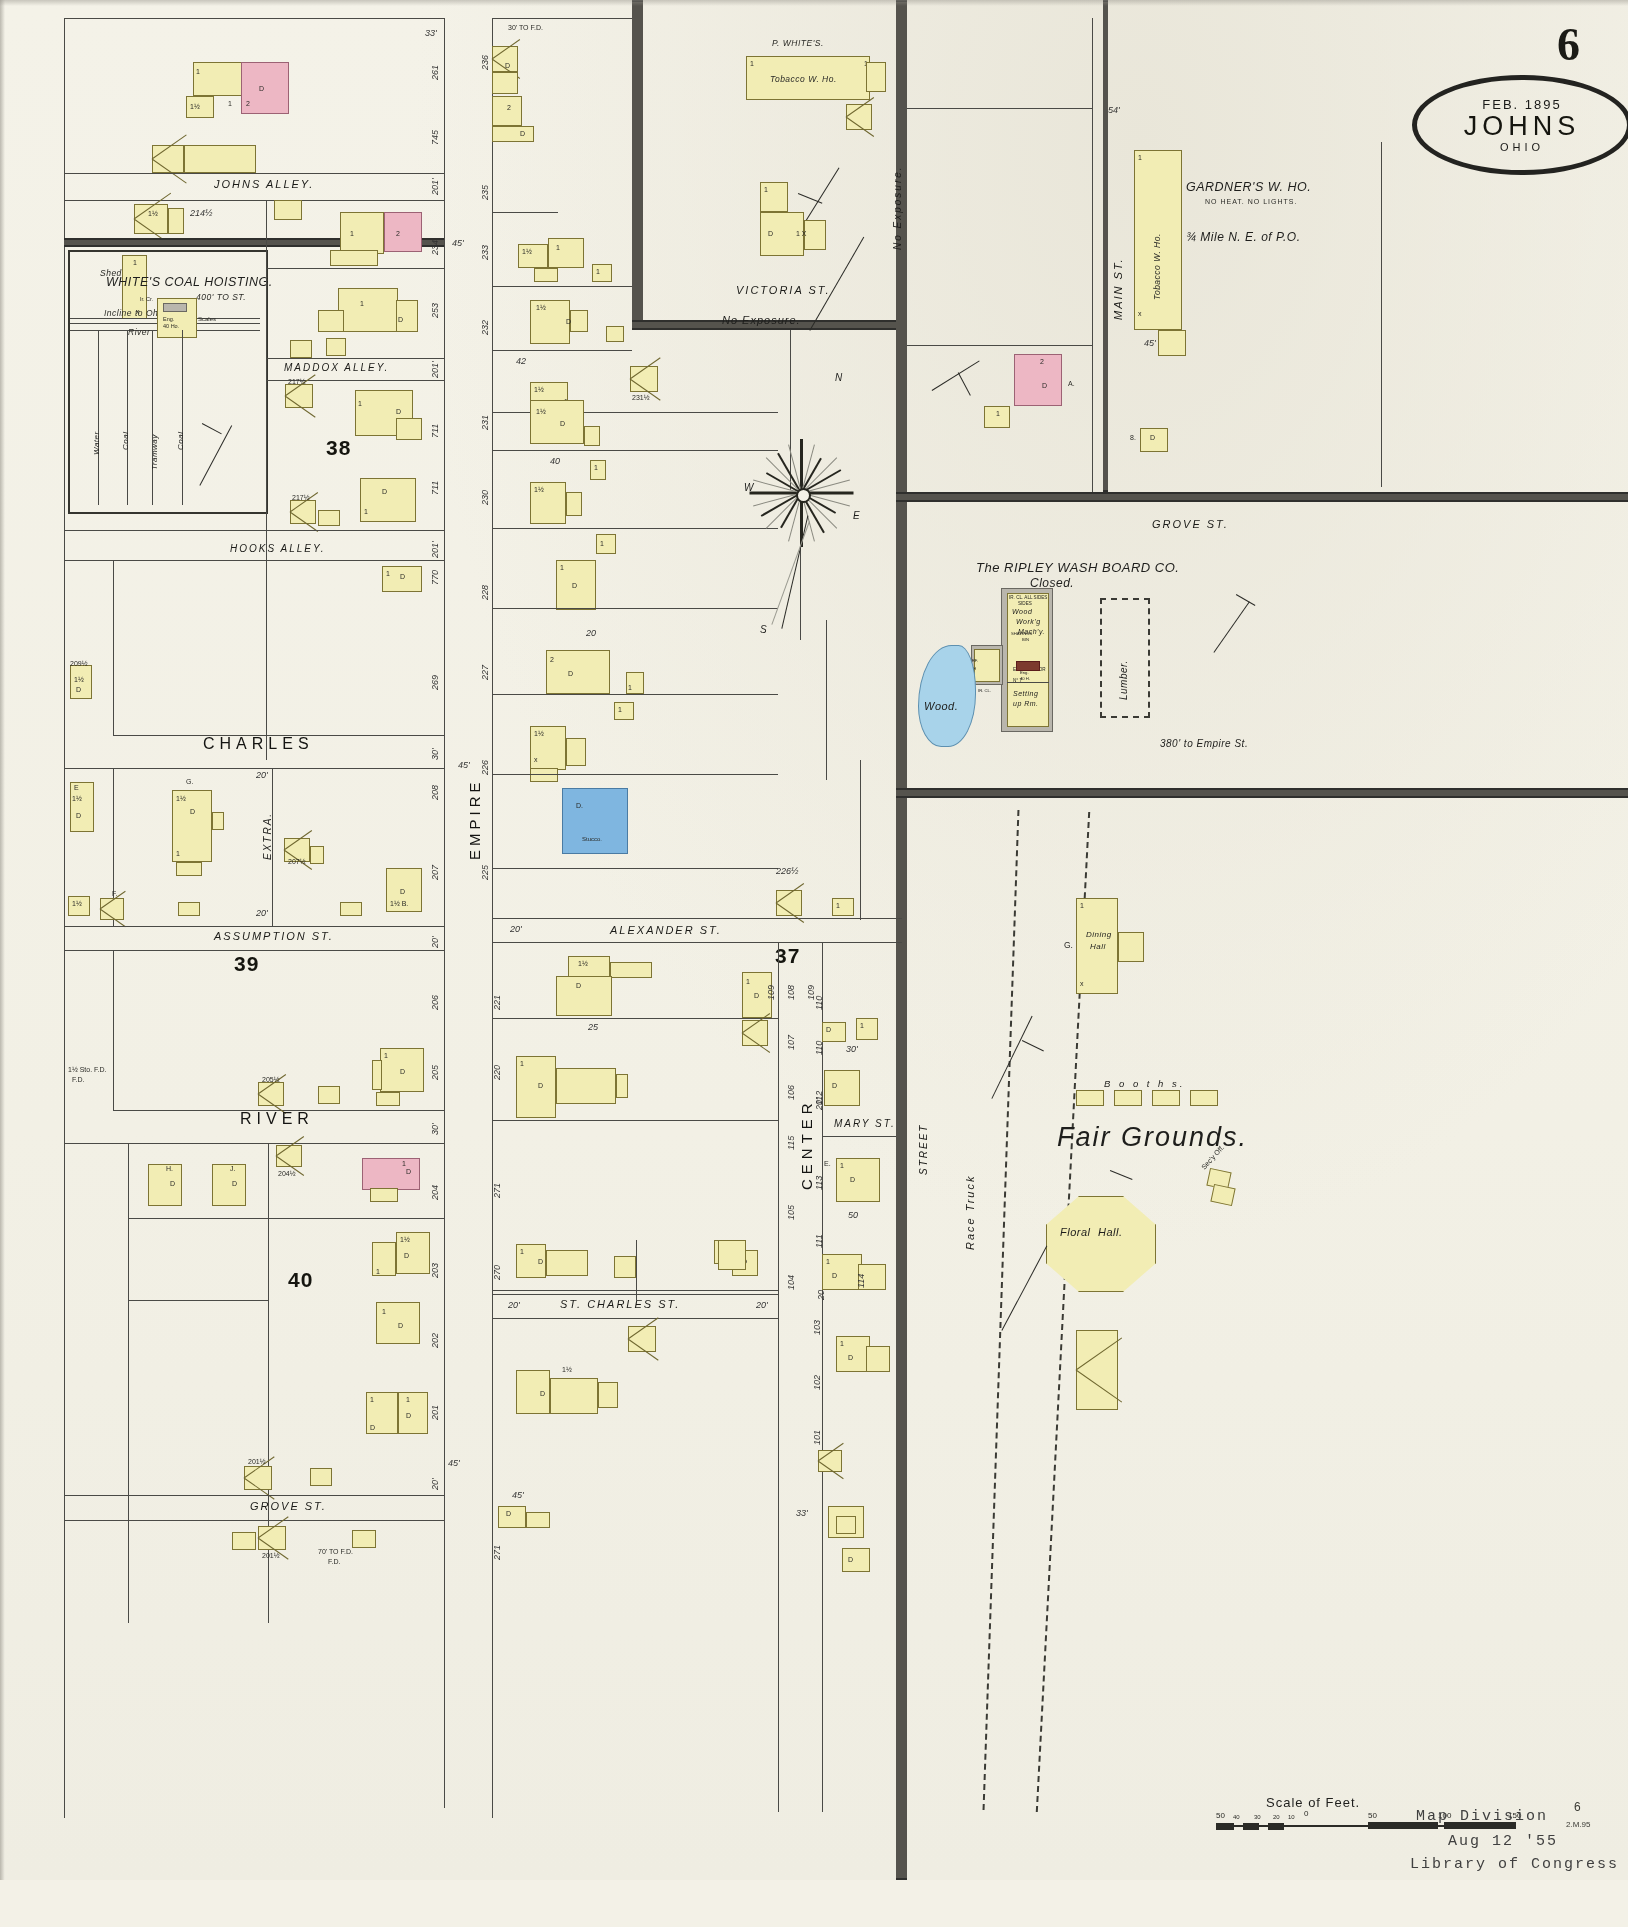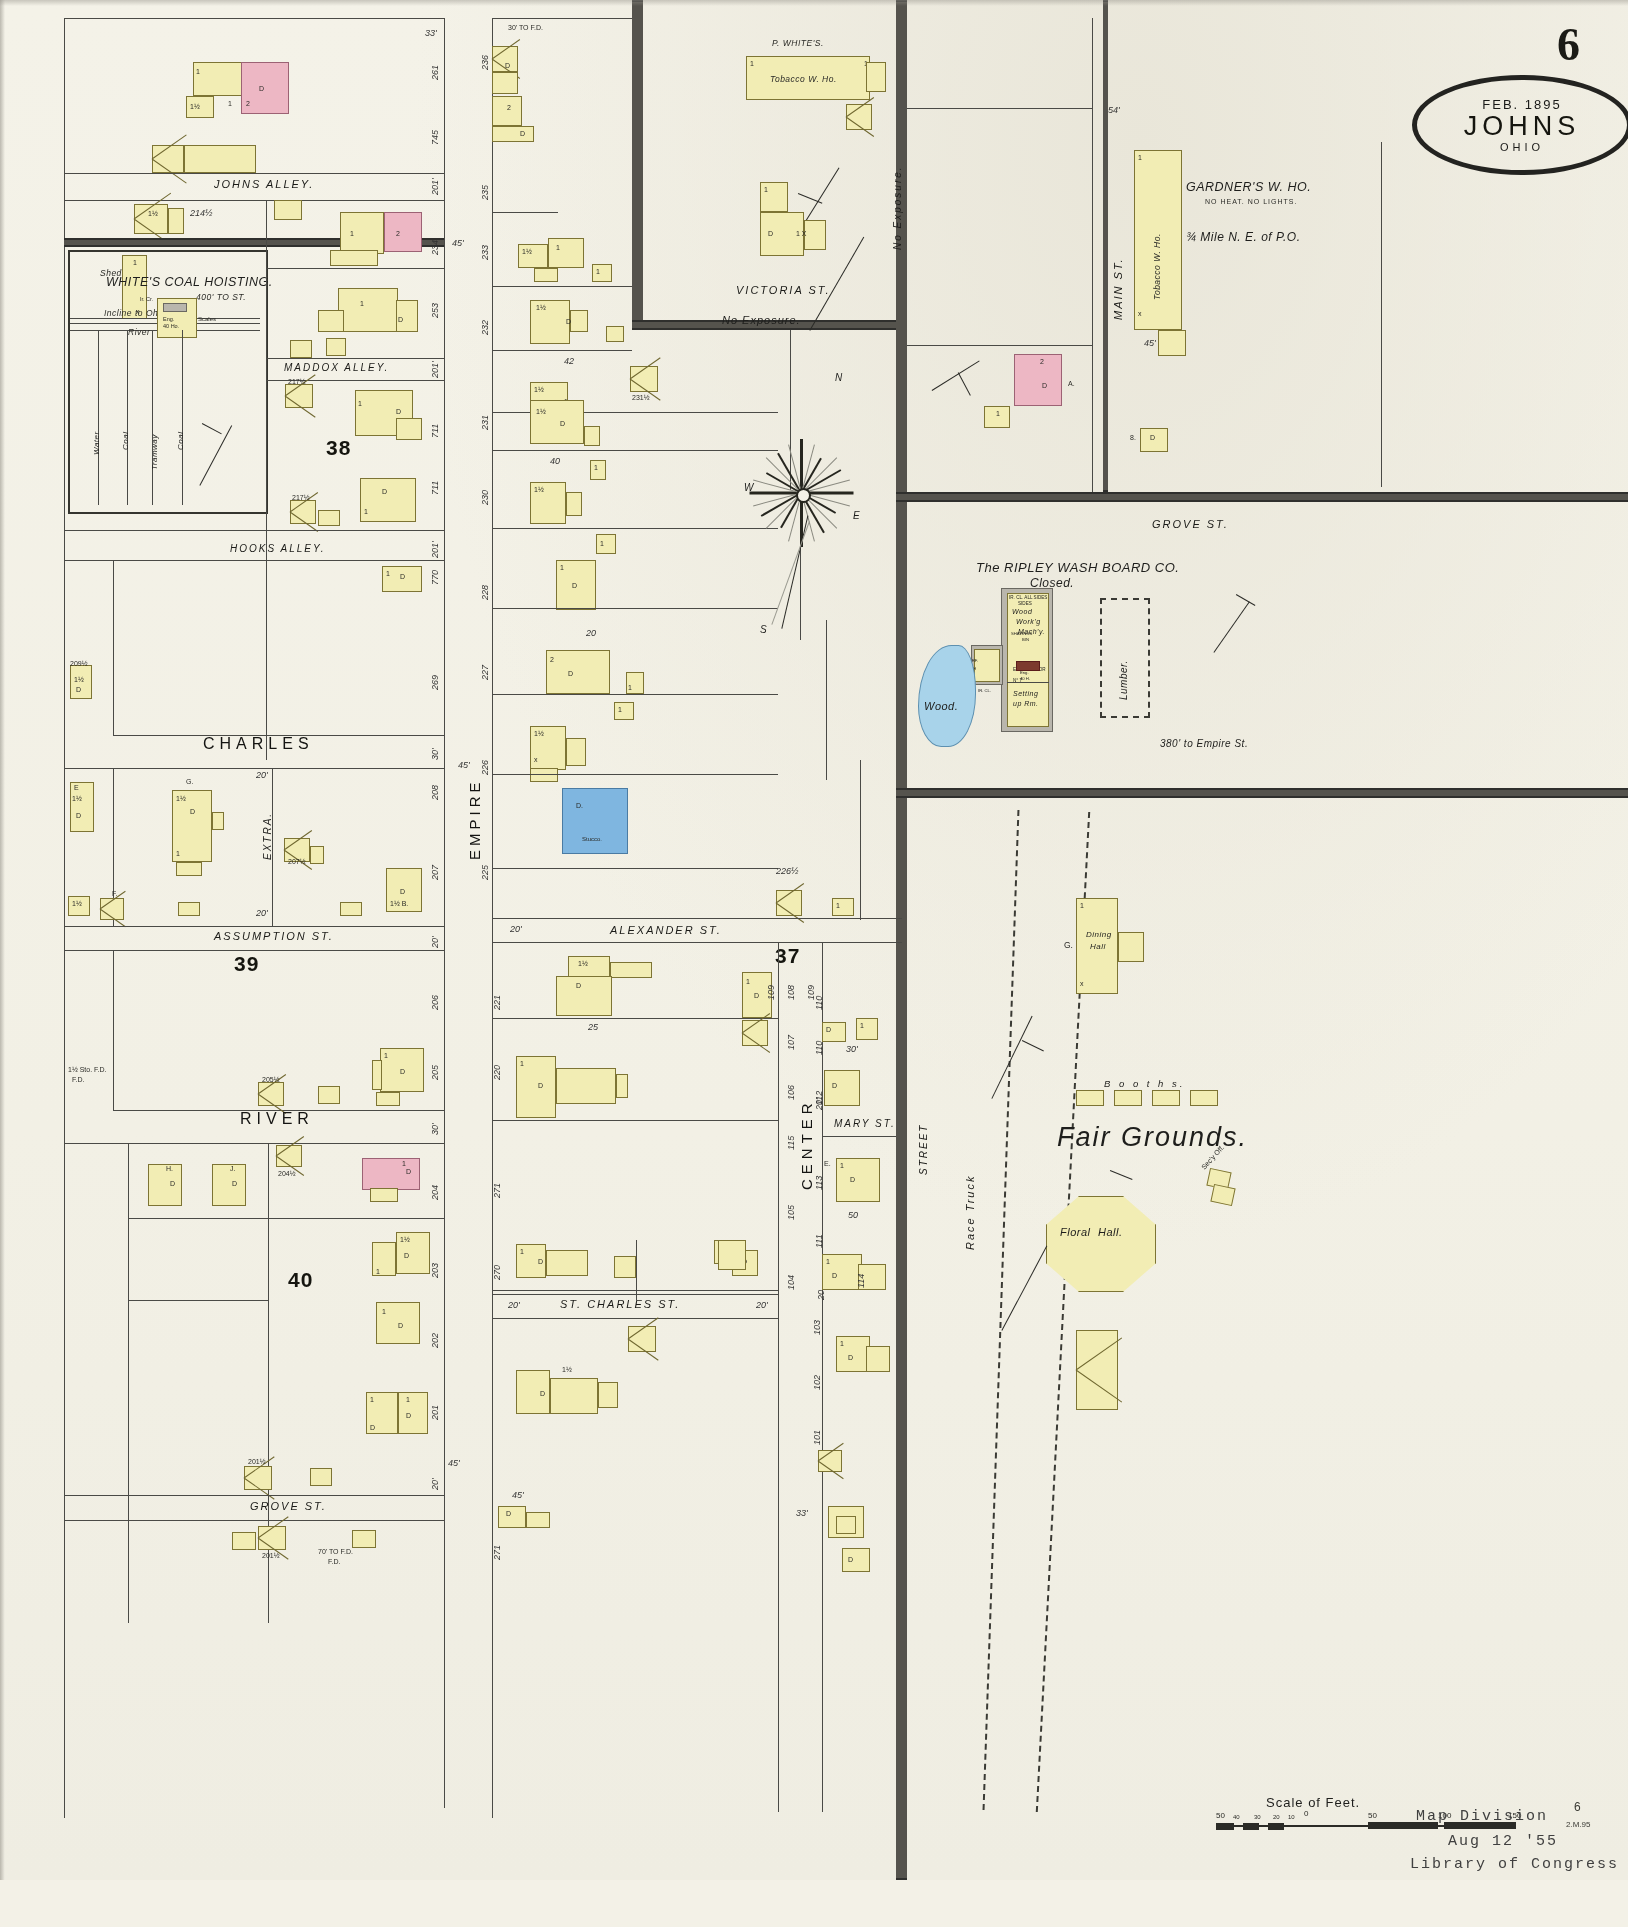--- a/index.html
+++ b/index.html
@@ -371,21 +371,21 @@
   <div class="bld" style="left:592px;top:264px;width:20px;height:18px;"></div>
   <div class="lbl tiny" style="left:596px;top:268px;">1</div>
   <div class="lotline" style="left:492px;top:286px;width:140px;"></div>
 
   <div class="bld" style="left:530px;top:300px;width:40px;height:44px;"></div>
   <div class="bld" style="left:570px;top:310px;width:18px;height:22px;"></div>
   <div class="lbl tiny" style="left:536px;top:304px;">1½</div>
   <div class="lbl tiny" style="left:566px;top:318px;">D</div>
   <div class="bld" style="left:606px;top:326px;width:18px;height:16px;"></div>
   <div class="lotline" style="left:492px;top:350px;width:140px;"></div>
-  <div class="lbl dim" style="left:564px;top:356px;">42</div>
+  <div class="lbl dim" style="left:516px;top:356px;">42</div>
 
   <div class="bld" style="left:530px;top:382px;width:38px;height:42px;"></div>
   <div class="lbl tiny" style="left:534px;top:386px;">1½</div>
   <div class="lbl tiny" style="left:564px;top:398px;">1</div>
   <div class="xb" style="left:630px;top:366px;width:28px;height:26px;"></div>
   <div class="lbl tiny" style="left:632px;top:394px;">231½</div>
   <div class="lotline" style="left:492px;top:412px;width:286px;"></div>
 
   <div class="bld" style="left:530px;top:400px;width:54px;height:44px;"></div>
   <div class="lbl tiny" style="left:536px;top:408px;">1½</div>

